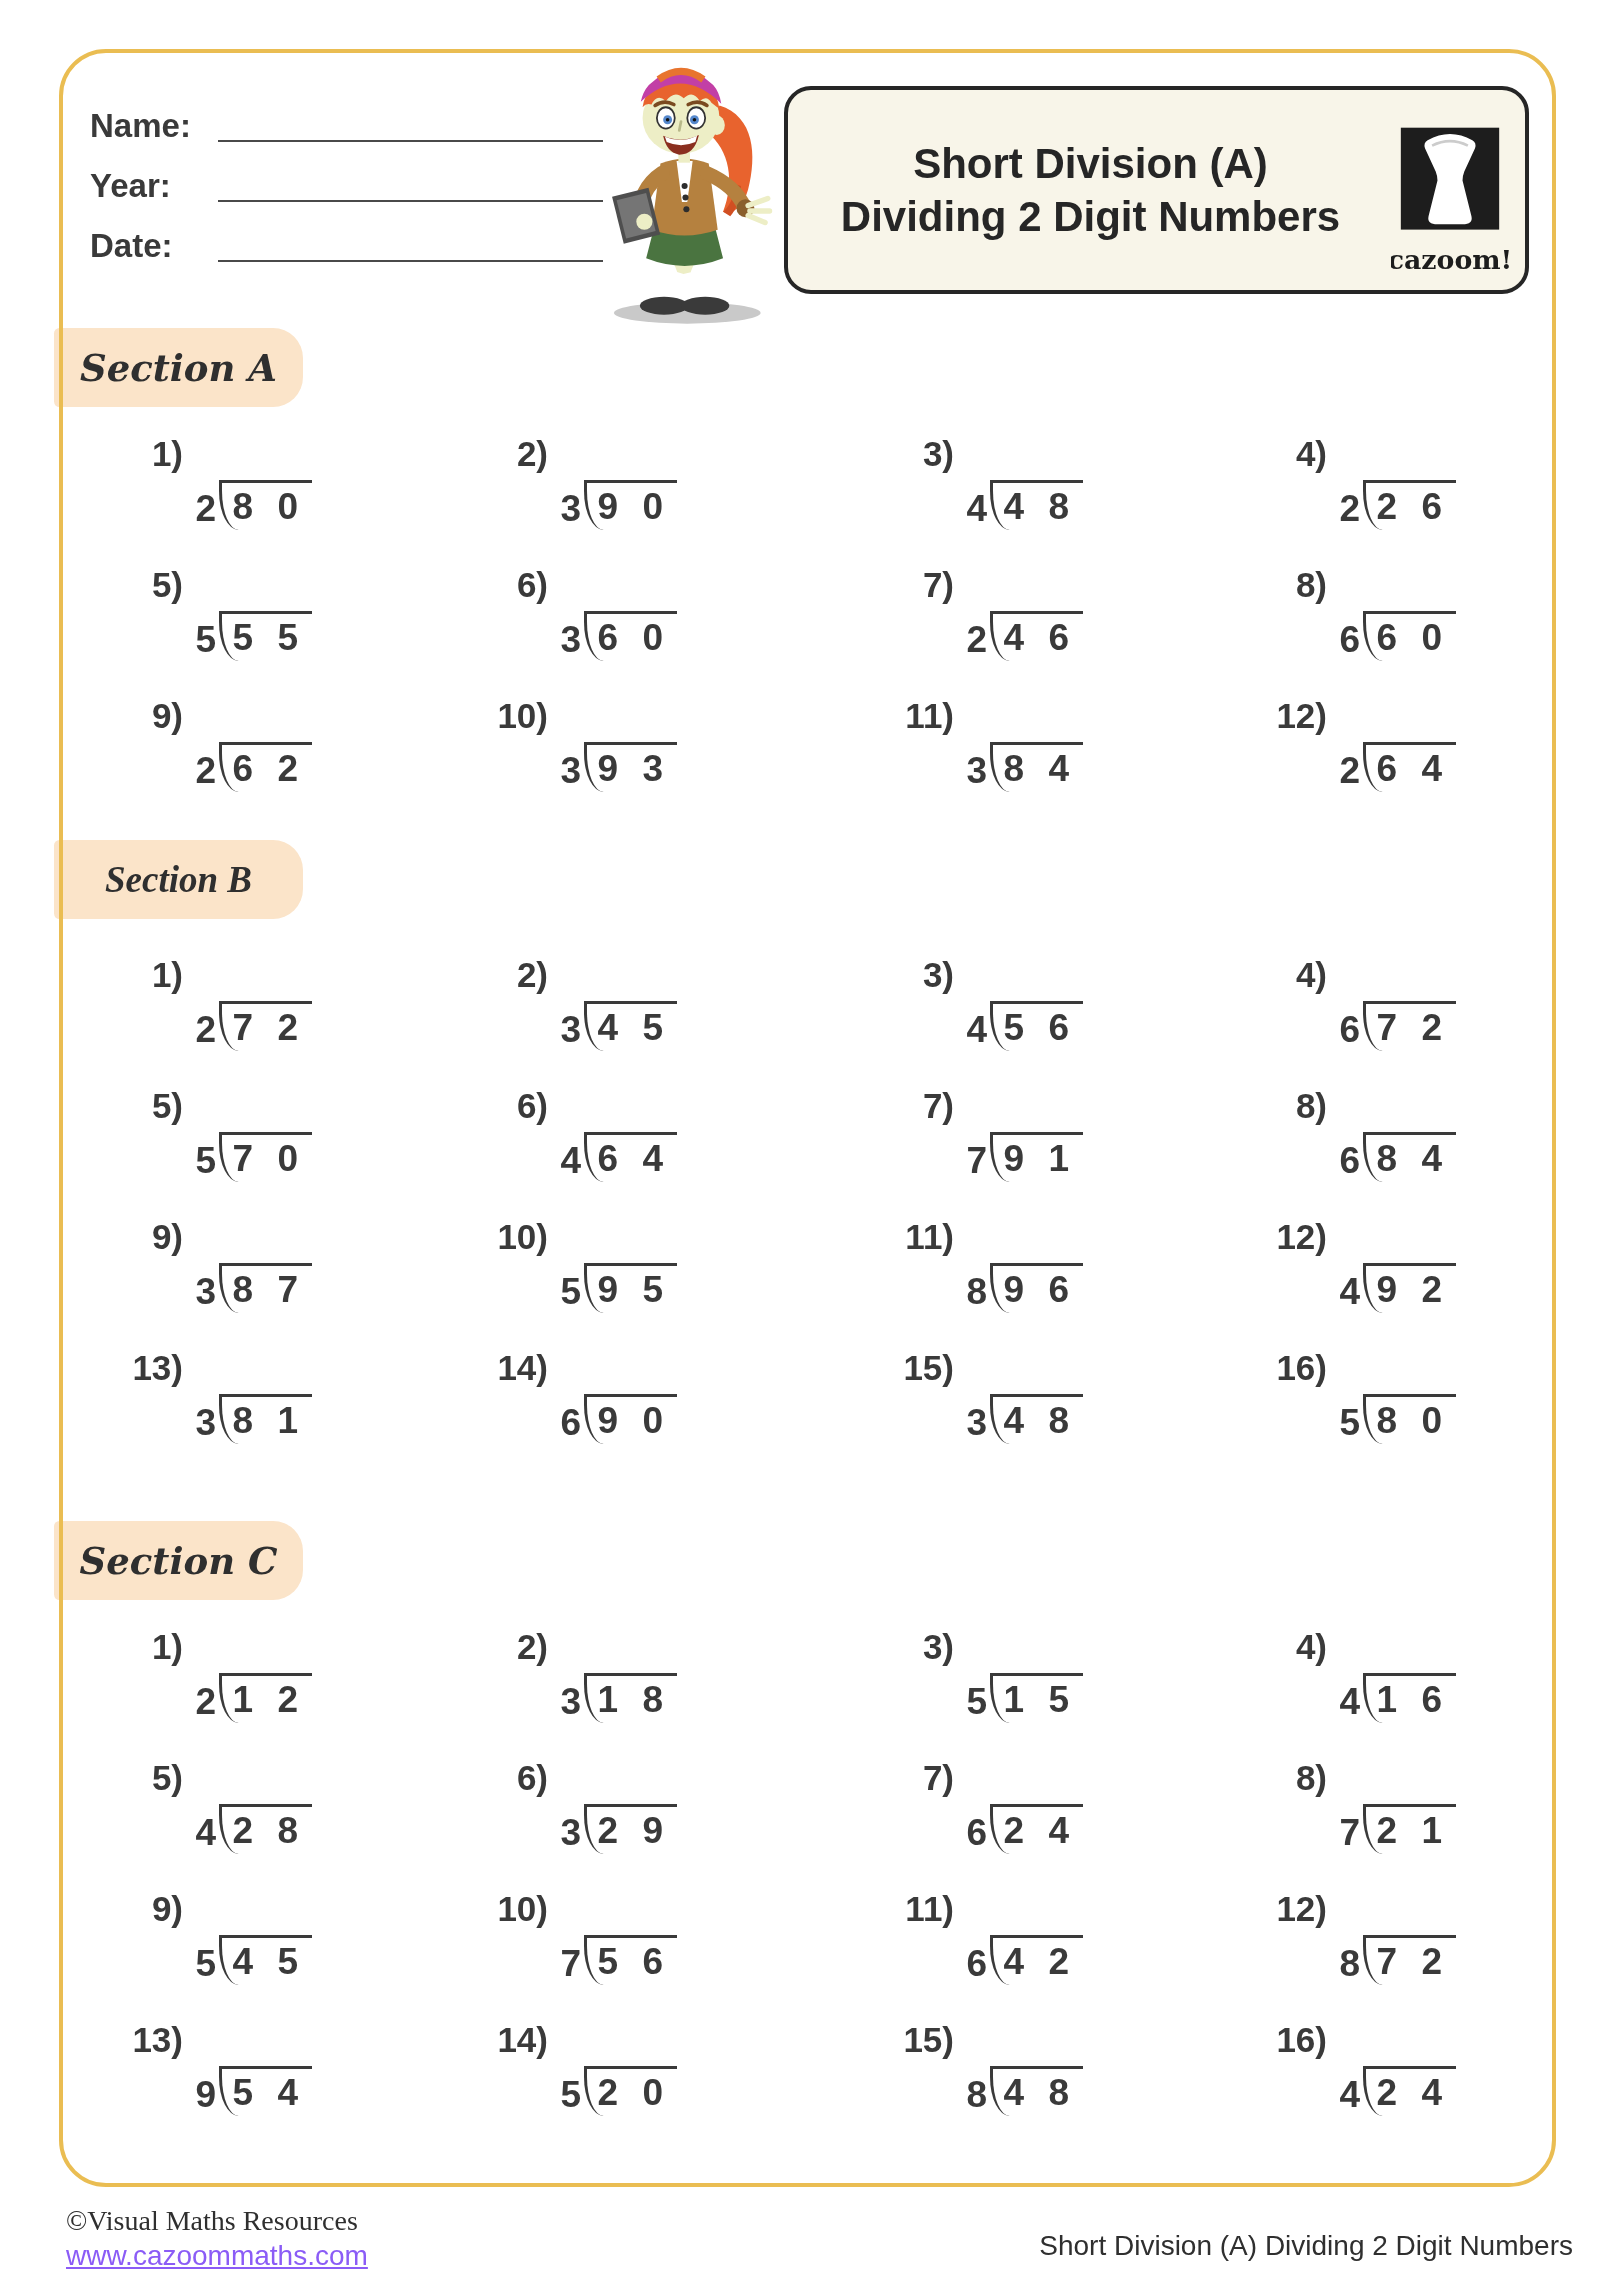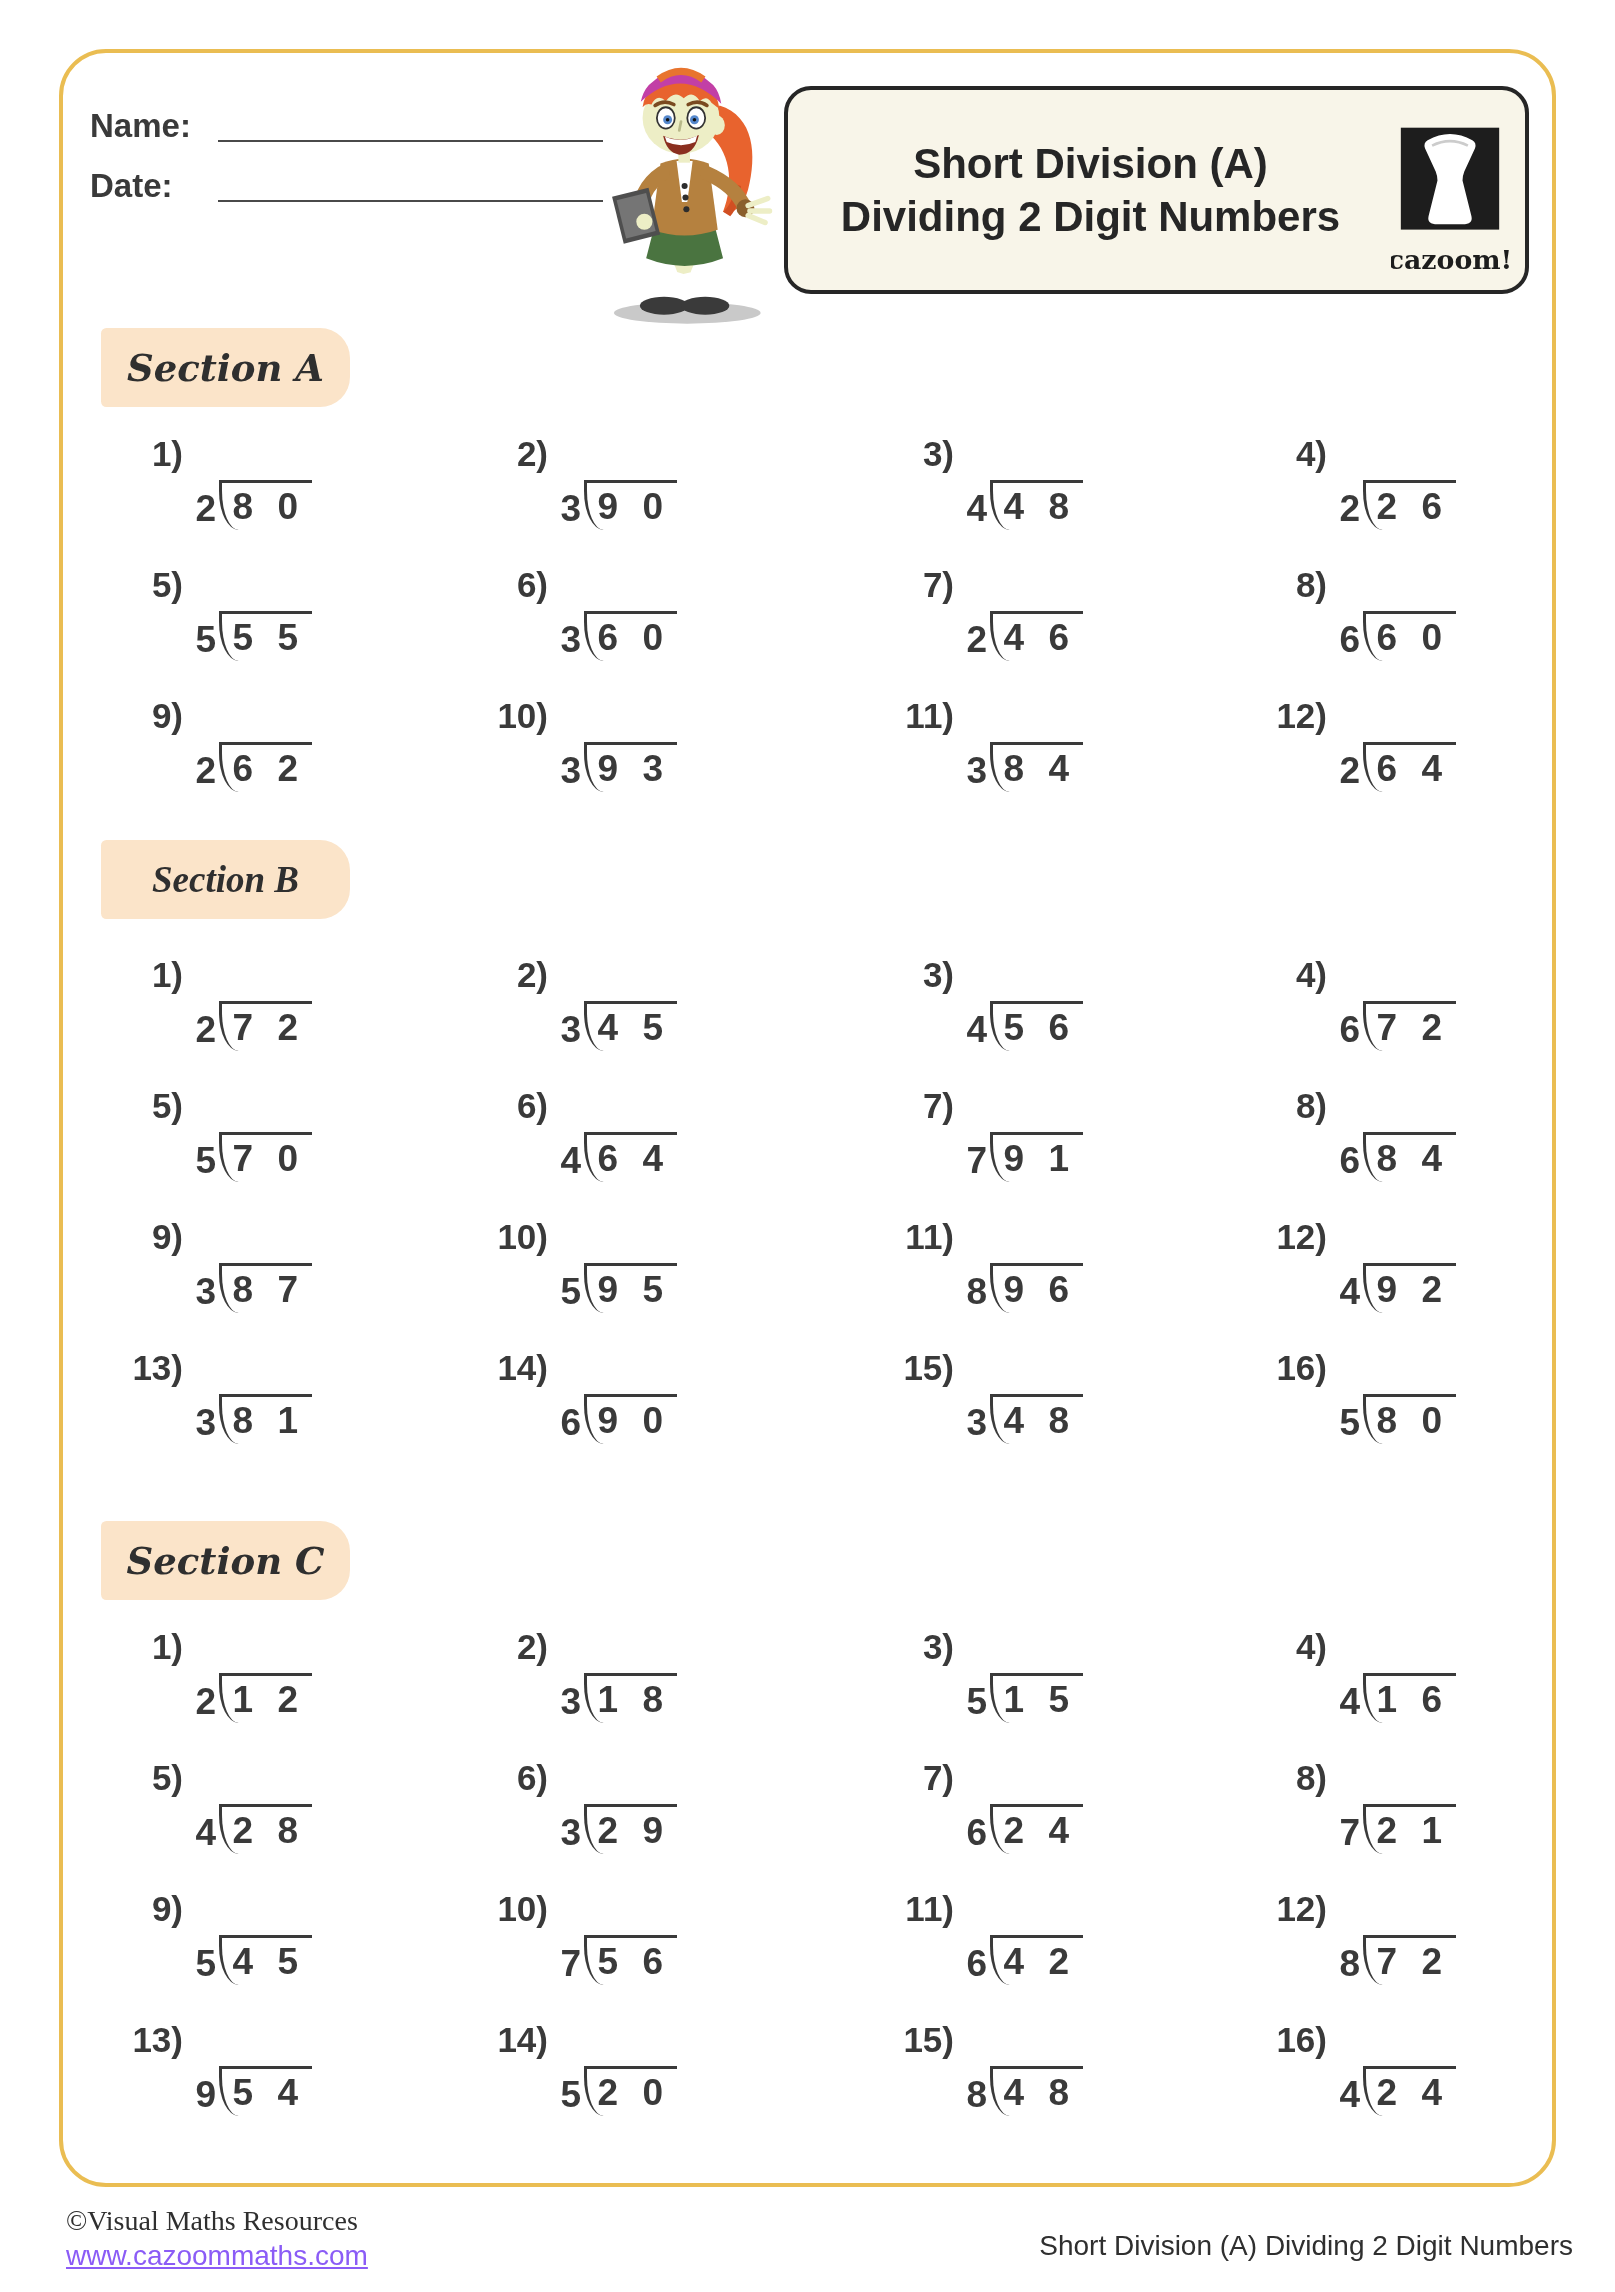--- a/index.html
+++ b/index.html
@@ -32,21 +32,20 @@
   }
   .logo { position:absolute; right:16px; top:34px; width:118px; height:154px; }
   
   .section-label {
     position:absolute; left:54px; width:249px; height:79px;
     background:#FBE4C9; border-radius:5.4px 30px 30px 5.4px;
     display:flex; align-items:center; justify-content:center;
     font-family:"DejaVu Serif","Liberation Serif",serif;
     font-style:italic; font-weight:bold; font-size:37px; color:#2f2f2f;
     z-index:1;
-    margin-left:47px;
   }
   #label-a { top:328px; }
   #label-b { top:840px;font-family:Liberation Serif, serif; }
   #label-c { top:1521px; }
   
   .grid {
     position:absolute; left:110px; z-index:2;
     display:grid; grid-template-columns:365px 406px 373px 296px; row-gap:40px;
   }
   #grid-a { top:435px; }
@@ -68,20 +67,24 @@
   .footer-copy  { position:absolute; left:66px; top:2205px; font-size:28px; color:#2f2f2f; z-index:2;font-family:Liberation Serif, serif; }
   .footer-link  { position:absolute; left:66px; top:2240px; font-size:28px; color:#8b5cf6; text-decoration:underline; cursor:pointer; z-index:2; }
   .footer-title { position:absolute; right:43px; top:2230px; font-size:28px; color:#2f2f2f; z-index:2; }
 </style>
 </head>
 <body>
 
 <div class="fields">
   <div class="field-row">
     <div class="field-label">Name:</div>
+    <div class="field-line"></div>
+  </div>
+  <div class="field-row">
+    <div class="field-label">Year:</div>
     <div class="field-line"></div>
   </div>
   <div class="field-row">
     <div class="field-label">Date:</div>
     <div class="field-line"></div>
   </div>
 </div>
 
 <svg class="mascot" viewBox="0 0 240 312" aria-hidden="true">
   <ellipse cx="122" cy="294" rx="82" ry="12" fill="#c9c9c9"></ellipse>

